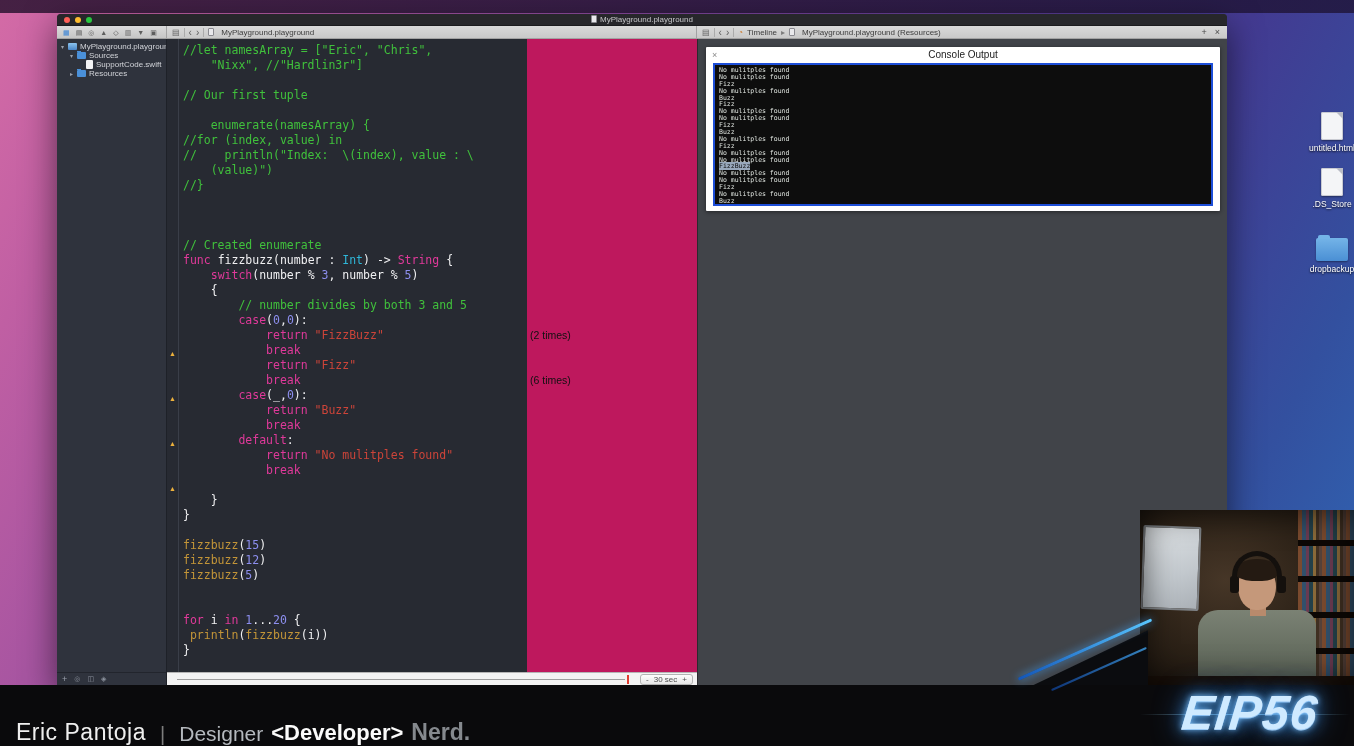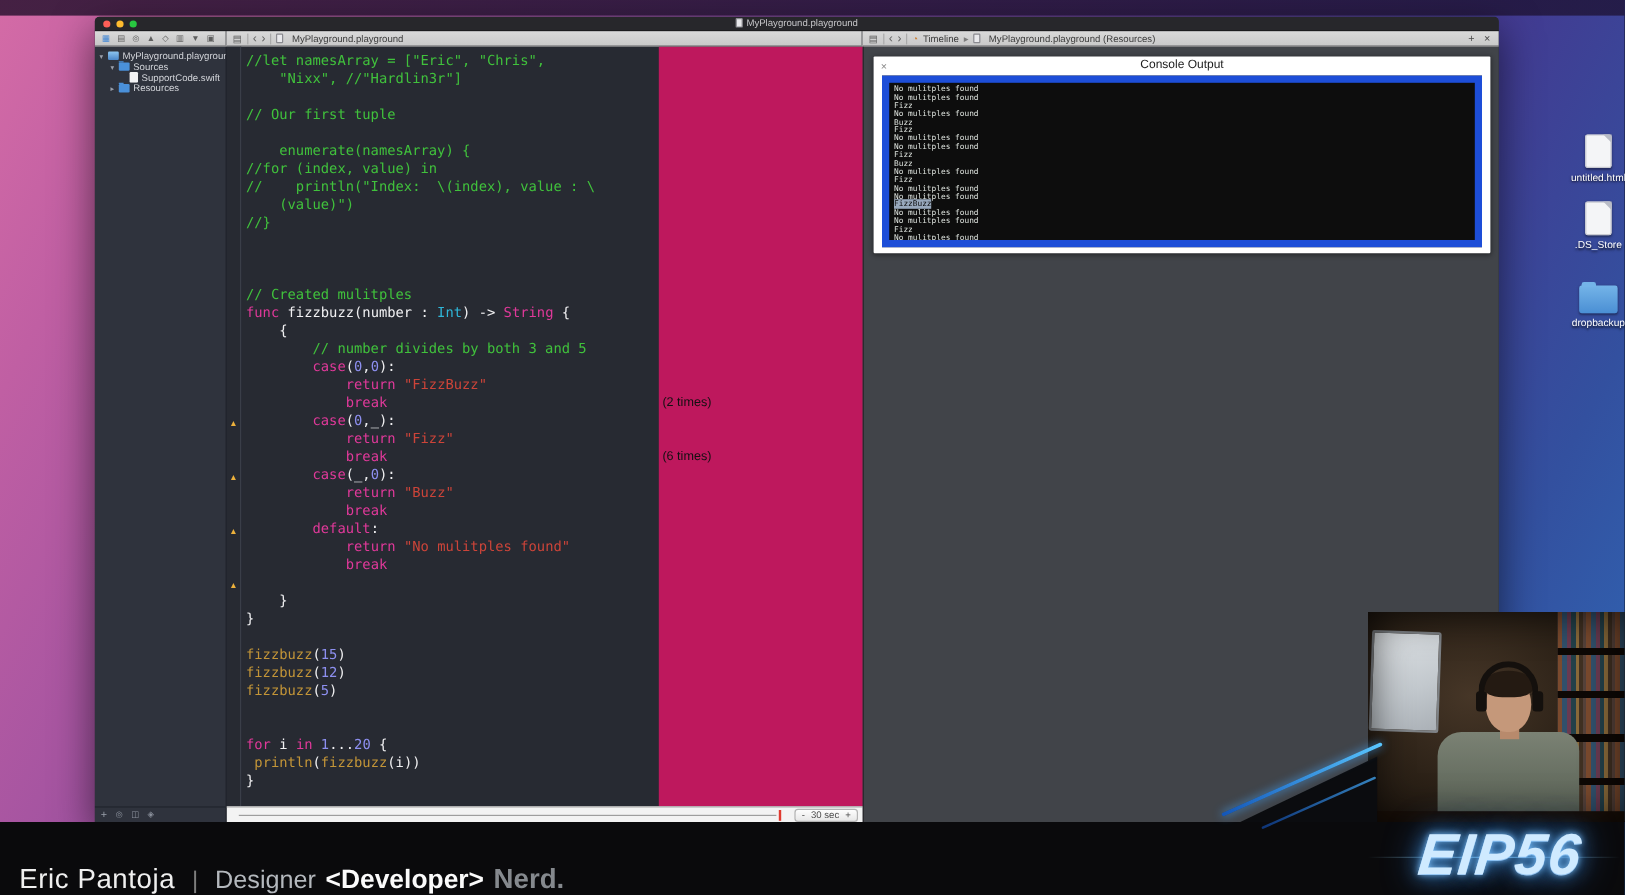--- a/index.html
+++ b/index.html
@@ -20,21 +20,21 @@
     box-shadow:inset 0 0 0 1px #c9cbd2,0 1px 2px rgba(0,0,0,.4);}
   .ig.file::after{content:"";position:absolute;right:0;top:0;border-style:solid;border-width:0 7px 7px 0;
     border-color:transparent #b9bcc6 transparent transparent;}
   .ig.folder{width:32px;height:23px;background:linear-gradient(#74b4e8,#4a8fd4);border-radius:2px;position:relative;
     box-shadow:0 1px 2px rgba(0,0,0,.4);}
   .ig.folder::before{content:"";position:absolute;left:2px;top:-3px;width:12px;height:4px;
     background:#74b4e8;border-radius:2px 2px 0 0;}
   .ilabel{margin-top:3px;font-size:8.5px;color:#fff;text-shadow:0 1px 2px rgba(0,0,0,.9);white-space:nowrap;}
 
   
-  .xwin{position:absolute;left:79px;top:14px;width:1170px;height:671px;background:#2e3138;
+  .xwin{position:absolute;left:57px;top:14px;width:1170px;height:671px;background:#2e3138;
     border-radius:4px 4px 0 0;box-shadow:0 12px 34px rgba(0,0,0,.55);overflow:hidden;}
   .titlebar{position:absolute;left:0;top:0;width:1170px;height:12px;background:#27272b;
     border-bottom:1px solid #1b1b1e;}
   .tl{position:absolute;top:3px;width:6px;height:6px;border-radius:50%;}
   .tl.red{left:7px;background:#ff5f57;}
   .tl.yellow{left:18px;background:#febc2e;}
   .tl.green{left:29px;background:#28c840;}
   .wtitle{position:absolute;left:0;right:0;top:0;height:12px;line-height:12px;text-align:center;
     font-size:8px;color:#c6c6c9;}
   .doc-ic{display:inline-block;width:6px;height:8px;background:#e9e9ec;border:1px solid #8a8a90;
@@ -104,21 +104,21 @@
 
   
   .assistant{position:absolute;left:640px;top:25px;width:530px;height:646px;background:#414449;
     border-left:1px solid #2a2a2e;}
   .console-card{position:absolute;left:8px;top:8px;width:514px;height:164px;background:#fff;
     border-radius:1px;box-shadow:0 1px 4px rgba(0,0,0,.45);}
   .card-head{position:relative;height:16px;}
   .card-close{position:absolute;left:6px;top:2px;font-size:9px;color:#8a8a8a;line-height:12px;}
   .card-title{display:block;text-align:center;font-size:10px;color:#1c1c1c;line-height:16px;}
   .console-box{position:absolute;left:7px;right:7px;top:16px;bottom:5px;background:#0d0d0d;
-    border:6px solid #1d4ed8;padding:2px 4px;overflow:hidden;
+    border:2px solid #1d4ed8;padding:2px 4px;overflow:hidden;
     font-family:"DejaVu Sans Mono",monospace;font-size:6.5px;line-height:6.9px;color:#dfe4df;}
   .con-l{height:6.9px;white-space:pre;}
   .con-l .hl{background:#98a8bc;color:#0a0a0a;}
 
   
   .webcam{position:absolute;left:1140px;top:510px;width:214px;height:175px;overflow:hidden;background:#0d0a08;}
   .wc-wall{position:absolute;inset:0;background:radial-gradient(ellipse at 40% 40%,#463627 0%,#2a2016 55%,#140e09 100%);}
   .wc-shelf{position:absolute;right:0;top:0;width:56px;height:175px;
     background:repeating-linear-gradient(180deg,rgba(0,0,0,0) 0 30px,#0d0805 30px 36px),
       repeating-linear-gradient(90deg,#7a4a2e 0 4px,#31506b 4px 8px,#693a50 8px 11px,#234049 11px 15px,#8a6a3a 15px 18px,#403022 18px 21px,#56423a 21px 24px);}
@@ -290,28 +290,28 @@
         <div class="cl"><span class="tk-c">// Our first tuple</span></div>
         <div class="cl"> </div>
         <div class="cl"><span class="tk-c">    enumerate(namesArray) {</span></div>
         <div class="cl"><span class="tk-c">//for (index, value) in</span></div>
         <div class="cl"><span class="tk-c">//    println("Index:  \(index), value : \</span></div>
         <div class="cl"><span class="tk-c">    (value)")</span></div>
         <div class="cl"><span class="tk-c">//}</span></div>
         <div class="cl"> </div>
         <div class="cl"> </div>
         <div class="cl"> </div>
-        <div class="cl"><span class="tk-c">// Created mulitples</span></div>
+        <div class="cl"><span class="tk-c">// Created enumerate</span></div>
         <div class="cl"><span class="tk-k">func</span><span class="tk-p"> fizzbuzz(number : </span><span class="tk-t">Int</span><span class="tk-p">) -&gt; </span><span class="tk-k">String</span><span class="tk-p"> {</span></div>
+        <div class="cl"><span class="tk-p">    </span><span class="tk-k">switch</span><span class="tk-p">(number % </span><span class="tk-n">3</span><span class="tk-p">, number % </span><span class="tk-n">5</span><span class="tk-p">)</span></div>
         <div class="cl"><span class="tk-p">    {</span></div>
         <div class="cl"><span class="tk-c">        // number divides by both 3 and 5</span></div>
         <div class="cl"><span class="tk-p">        </span><span class="tk-k">case</span><span class="tk-p">(</span><span class="tk-n">0</span><span class="tk-p">,</span><span class="tk-n">0</span><span class="tk-p">):</span></div>
         <div class="cl"><span class="tk-p">            </span><span class="tk-k">return</span><span class="tk-p"> </span><span class="tk-s">"FizzBuzz"</span></div>
         <div class="cl"><span class="tk-p">            </span><span class="tk-k">break</span></div>
-        <div class="cl"><span class="tk-p">        </span><span class="tk-k">case</span><span class="tk-p">(</span><span class="tk-n">0</span><span class="tk-p">,_):</span></div>
         <div class="cl"><span class="tk-p">            </span><span class="tk-k">return</span><span class="tk-p"> </span><span class="tk-s">"Fizz"</span></div>
         <div class="cl"><span class="tk-p">            </span><span class="tk-k">break</span></div>
         <div class="cl"><span class="tk-p">        </span><span class="tk-k">case</span><span class="tk-p">(_,</span><span class="tk-n">0</span><span class="tk-p">):</span></div>
         <div class="cl"><span class="tk-p">            </span><span class="tk-k">return</span><span class="tk-p"> </span><span class="tk-s">"Buzz"</span></div>
         <div class="cl"><span class="tk-p">            </span><span class="tk-k">break</span></div>
         <div class="cl"><span class="tk-p">        </span><span class="tk-k">default</span><span class="tk-p">:</span></div>
         <div class="cl"><span class="tk-p">            </span><span class="tk-k">return</span><span class="tk-p"> </span><span class="tk-s">"No mulitples found"</span></div>
         <div class="cl"><span class="tk-p">            </span><span class="tk-k">break</span></div>
         <div class="cl"> </div>
         <div class="cl"><span class="tk-p">    }</span></div>

